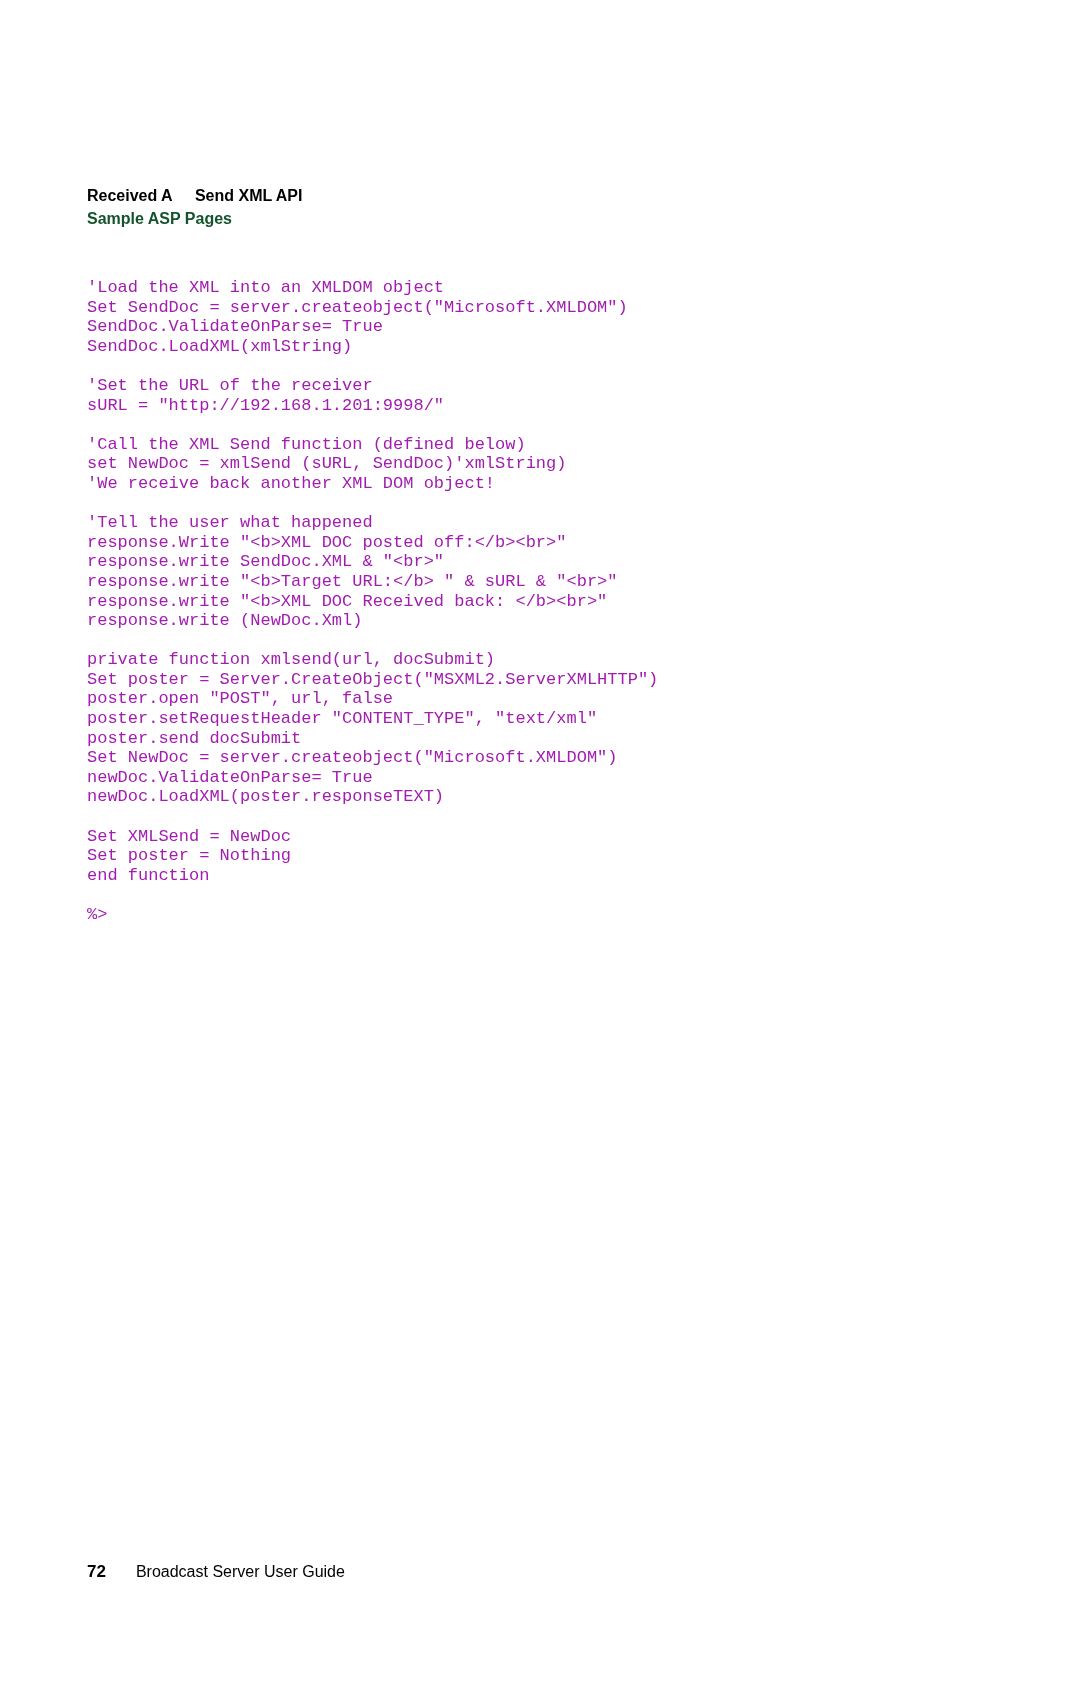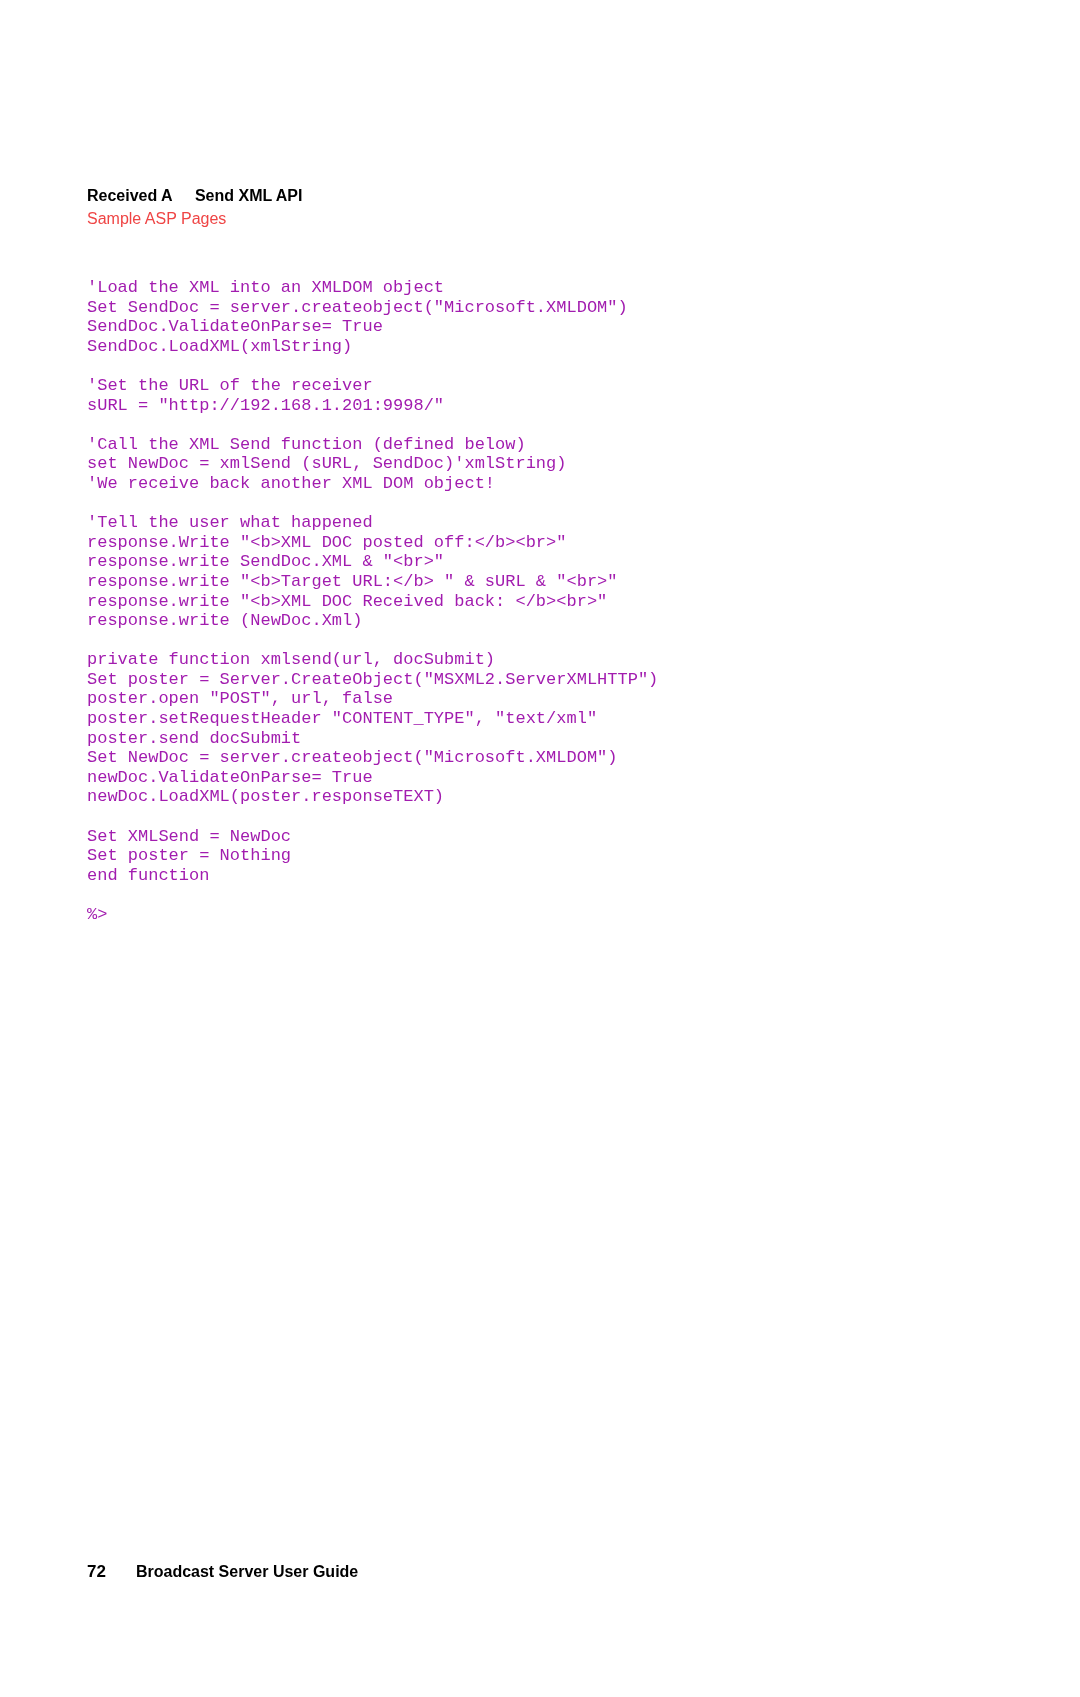--- a/index.html
+++ b/index.html
@@ -20,22 +20,22 @@
     left: 87px;
   }
   .header-line1 {
     font-size: 16px;
     font-weight: bold;
     color: #000000;
     line-height: 1.3;
   }
   .header-line2 {
     font-size: 16px;
-    font-weight: normal;
-    color: #ef4444;
+    font-weight: bold;
+    color: #14532d;
     line-height: 1.3;
     margin-top: 2px;
   }
   .code-block {
     position: absolute;
     top: 278px;
     left: 87px;
     font-family: "Courier New", Courier, monospace;
     font-size: 17px;
     color: #a21caf;
@@ -51,21 +51,21 @@
     text-align: right;
   }
   .page-number {
     font-size: 17px;
     font-weight: bold;
     color: #000000;
     margin-right: 30px;
   }
   .footer-title {
     font-size: 16px;
-    font-weight: bold;
+    font-weight: normal;
     color: #000000;
   }
 </style>
 </head>
 <body>
 
 <div class="page-header">
   <div class="header-line1">
     <span>Received A</span>&nbsp;&nbsp;&nbsp;&nbsp;&nbsp;<span>Send XML API</span>
   </div>

